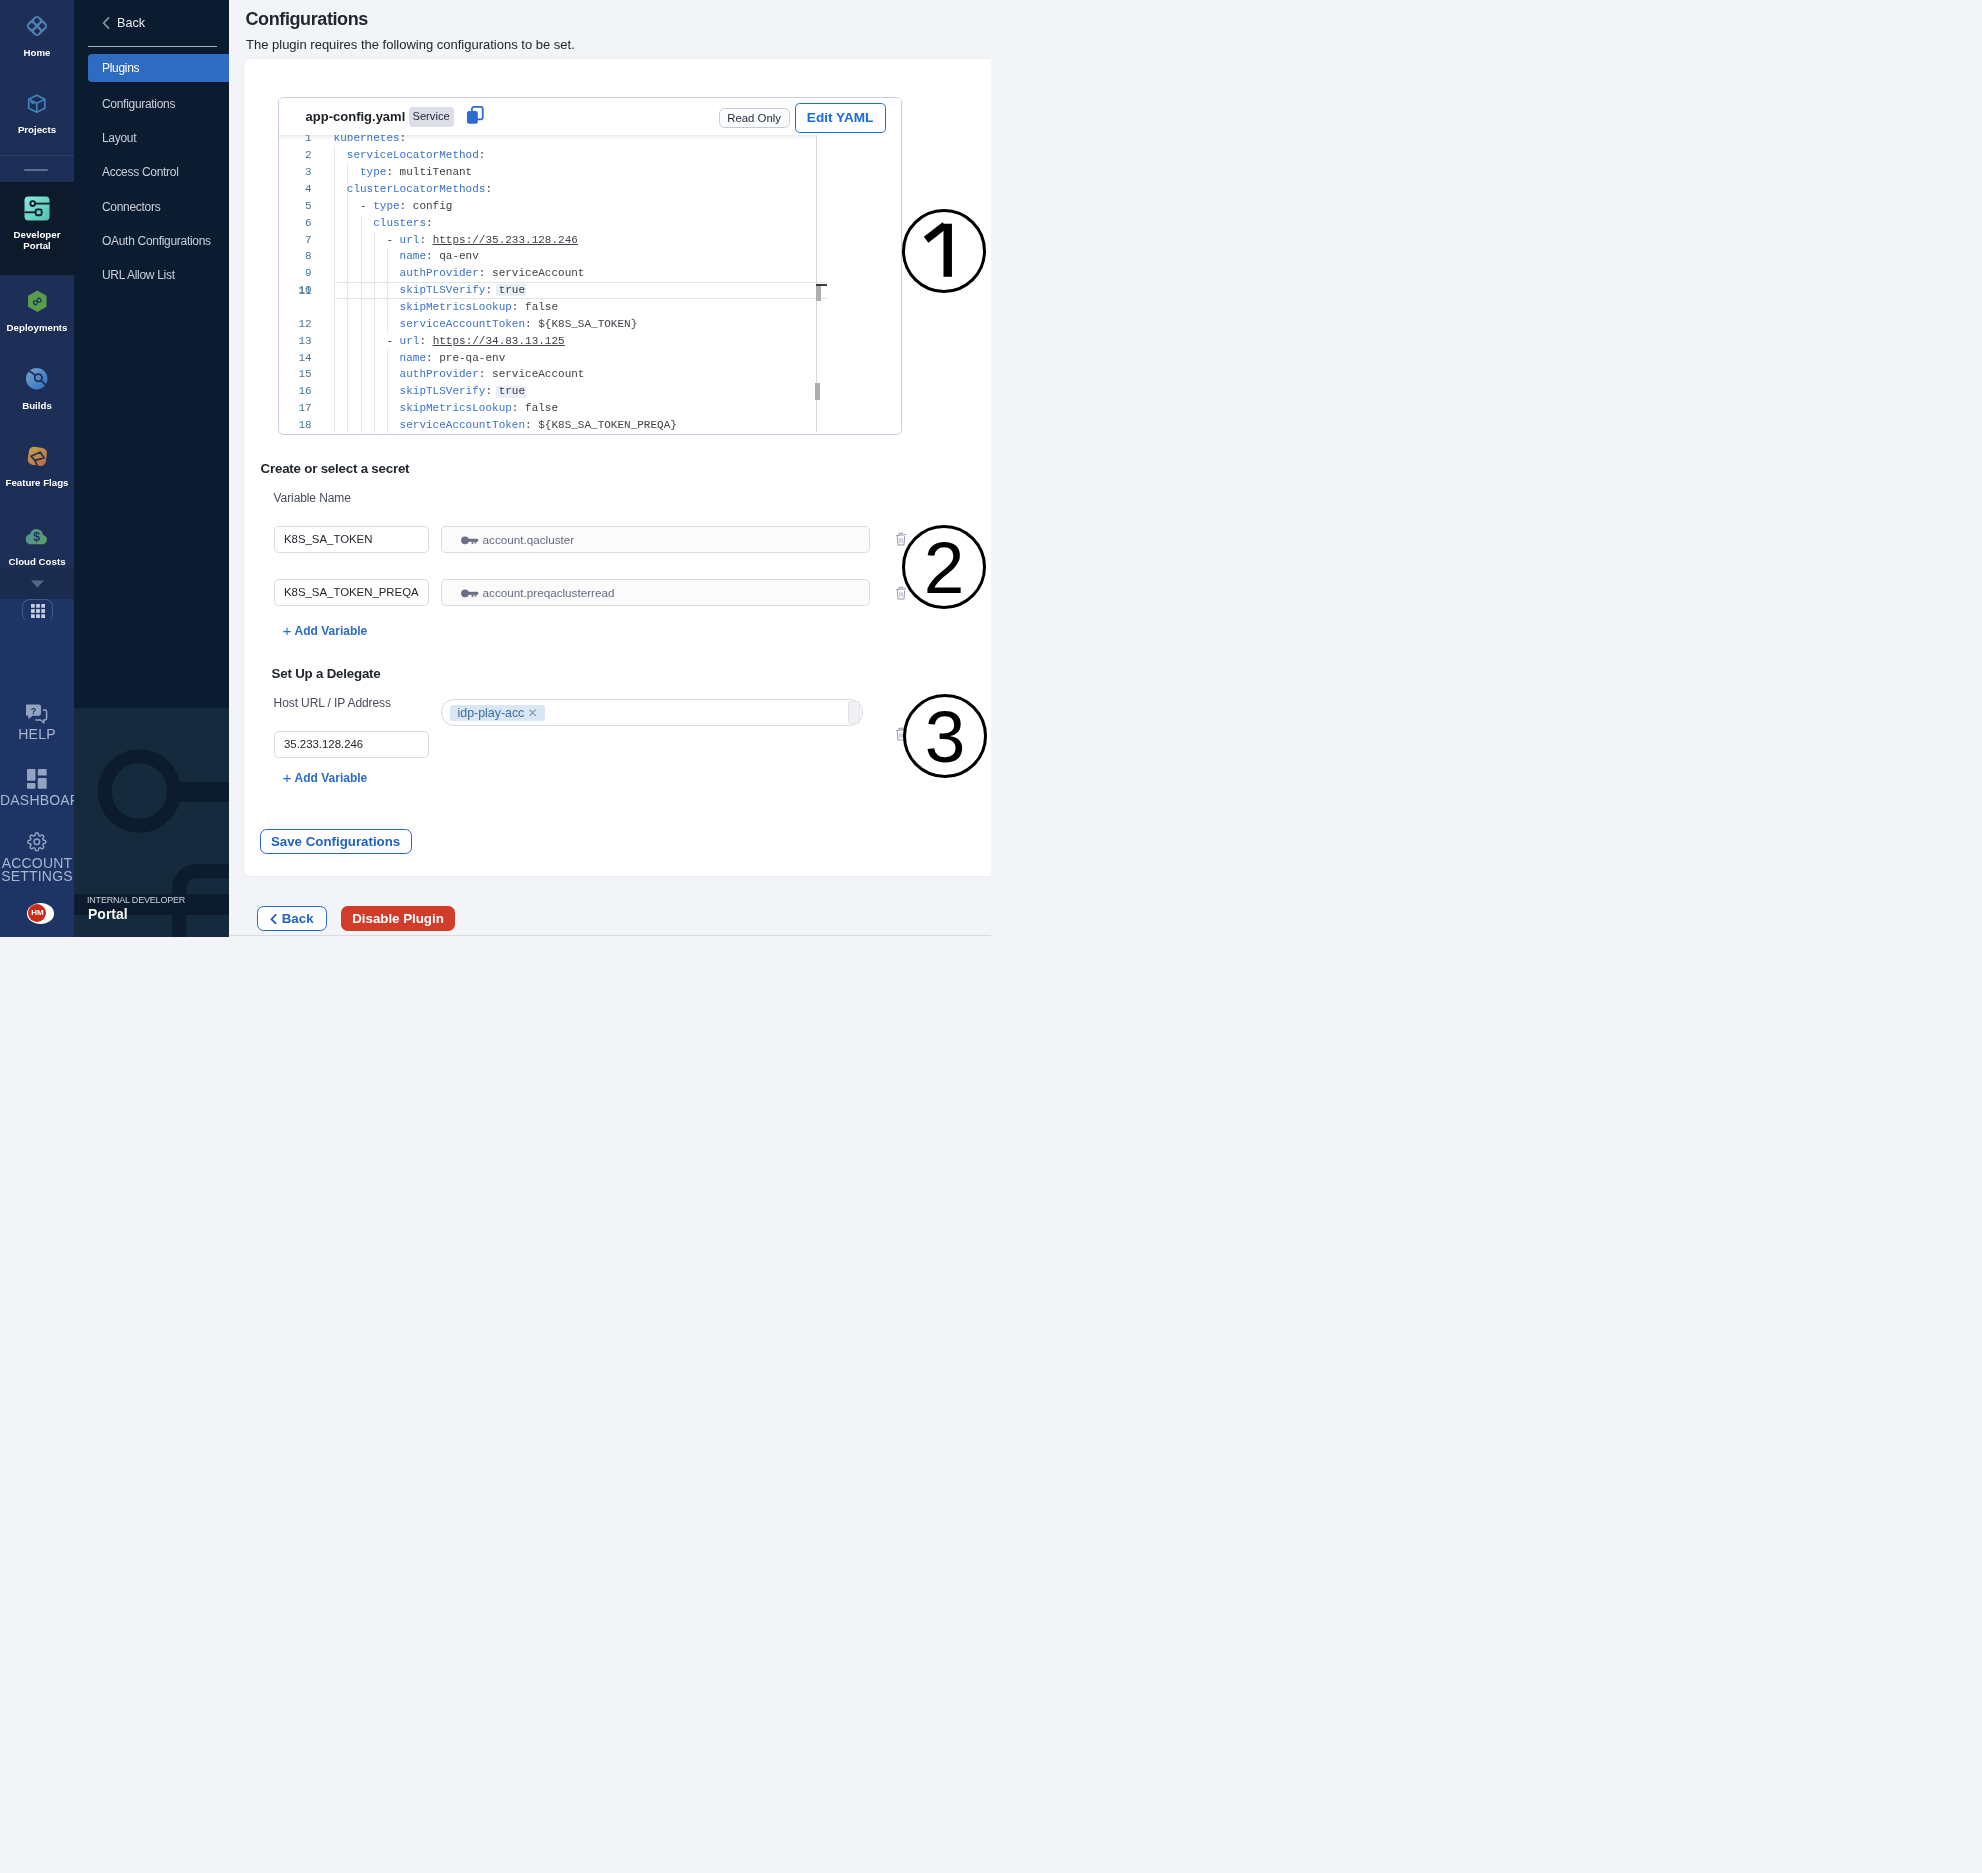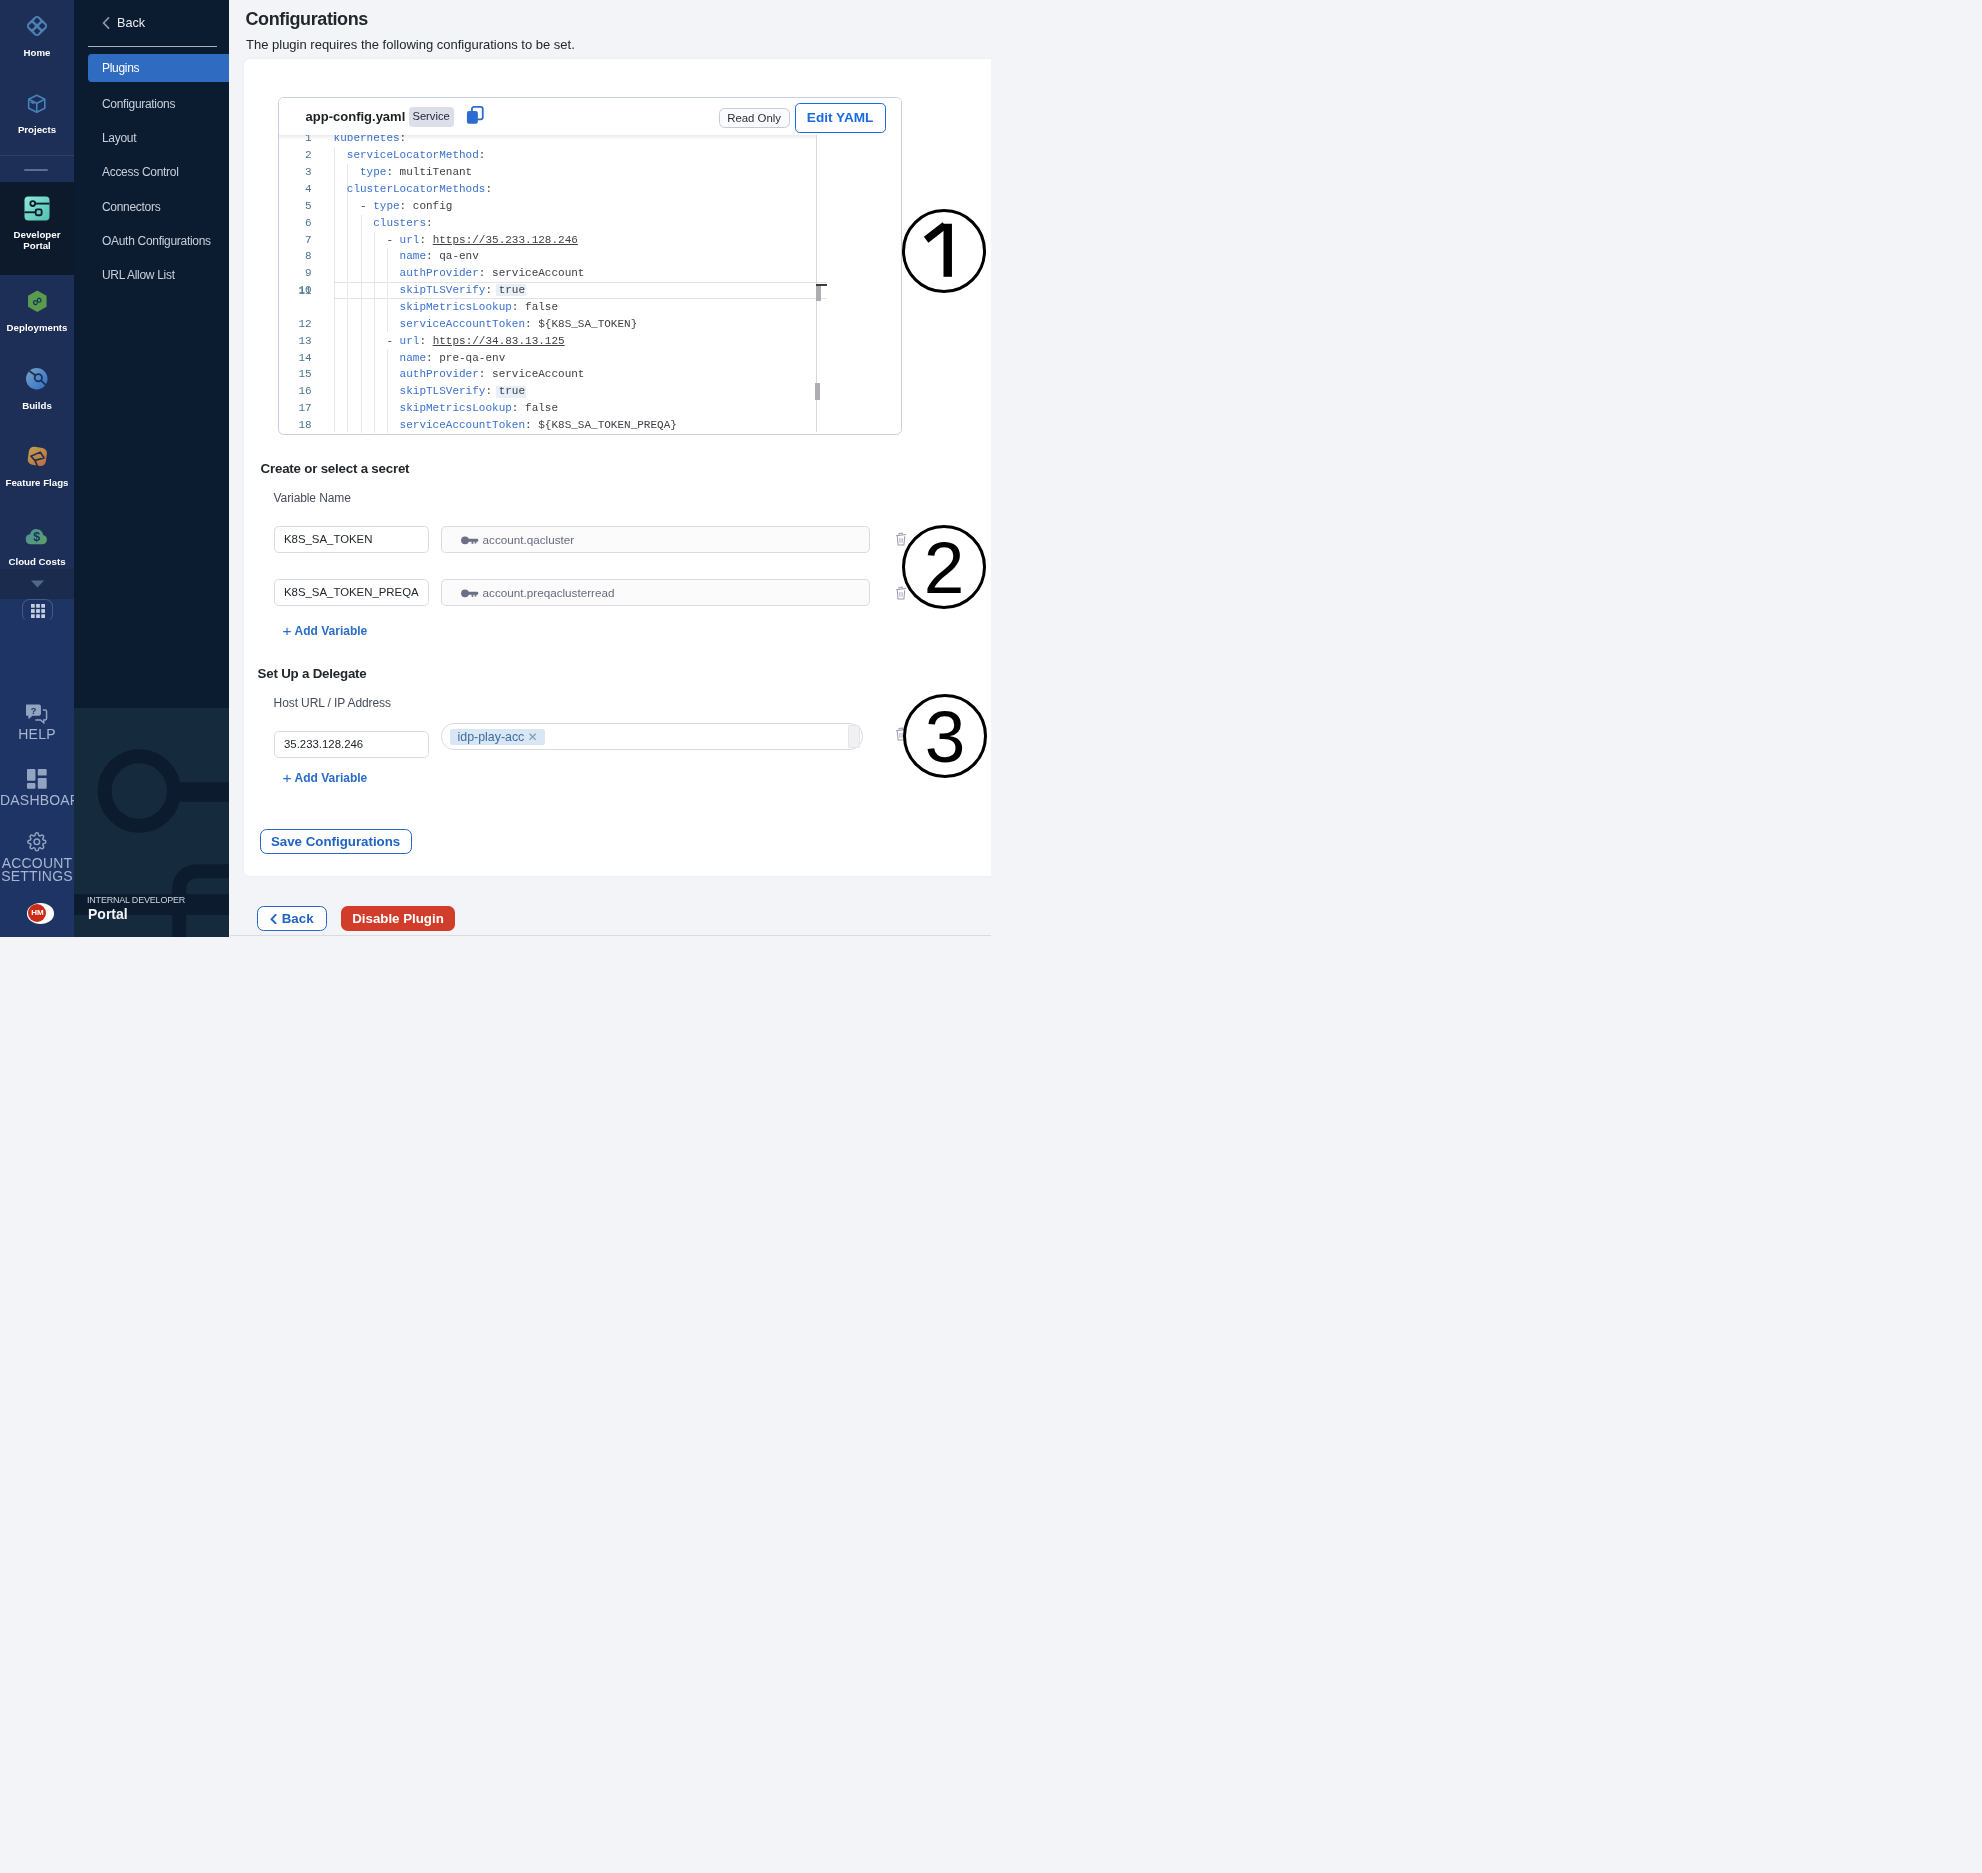--- a/index.html
+++ b/index.html
@@ -340,25 +340,25 @@
           <span style="padding-left:41px;">account.preqaclusterread</span>
         </div>
         <svg class="trash" style="left:651px; top:527px;" viewBox="0 0 13 15">
           <path d="M2.5 4.5 L3.3 14 L9.7 14 L10.5 4.5" fill="none" stroke="#9a9bb2" stroke-width="1.1"></path>
           <path d="M5 6.5 L5 11.5 M6.5 6.5 L6.5 11.5 M8 6.5 L8 11.5" stroke="#b4b5c6" stroke-width="0.9"></path>
           <path d="M1 3.9 L12 2.5 M4.5 2.9 L4.3 1.4 L7.8 1 L8 2.5" fill="none" stroke="#9a9bb2" stroke-width="1.1"></path>
         </svg>
 
         <div class="addvar" style="left:39px; top:563px;"><span style="font-size:15.5px; font-weight:400; vertical-align:-1.4px;">+</span> Add Variable</div>
 
-        <div class="h5" style="left:14px; top:607px;">Set Up a Delegate</div>
+        <div class="h5" style="left:28px; top:607px;">Set Up a Delegate</div>
         <div class="formlabel" style="left:30px; top:637px;">Host URL / IP Address</div>
 
         <div class="input" style="left:30px; top:672px; width:155px;">35.233.128.246</div>
-        <div style="position:absolute; left:197px; top:664px; width:422px; height:27px; background:#fff; border:0.9px solid #d9dae6; border-radius:13px;">
+        <div style="position:absolute; left:197px; top:640px; width:422px; height:27px; background:#fff; border:0.9px solid #d9dae6; border-radius:13px;">
           <div style="position:absolute; left:8.4px; top:4.7px; height:16.4px; background:#d9e6f4; border-radius:2.8px; font-size:12.4px; line-height:16px; color:#3e6f9e; padding:0 7.5px;">idp-play-acc <span style="color:#7a99ba; font-size:11.7px;">✕</span></div>
           <div style="position:absolute; right:1.9px; top:1.4px; width:12px; height:22.5px; background:#f1f1f4; border:0.9px solid #e4e4ea; border-radius:1.9px;"></div>
         </div>
         <svg class="trash" style="left:651px; top:668px;" viewBox="0 0 13 15">
           <path d="M2.5 4.5 L3.3 14 L9.7 14 L10.5 4.5" fill="none" stroke="#9a9bb2" stroke-width="1.1"></path>
           <path d="M5 6.5 L5 11.5 M6.5 6.5 L6.5 11.5 M8 6.5 L8 11.5" stroke="#b4b5c6" stroke-width="0.9"></path>
           <path d="M1 3.9 L12 2.5 M4.5 2.9 L4.3 1.4 L7.8 1 L8 2.5" fill="none" stroke="#9a9bb2" stroke-width="1.1"></path>
         </svg>
 
         <div class="addvar" style="left:39px; top:710px;"><span style="font-size:15.5px; font-weight:400; vertical-align:-1.4px;">+</span> Add Variable</div>

